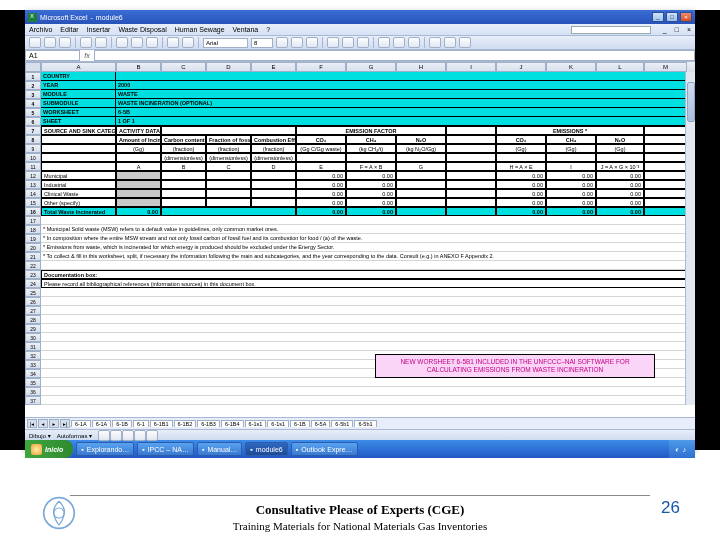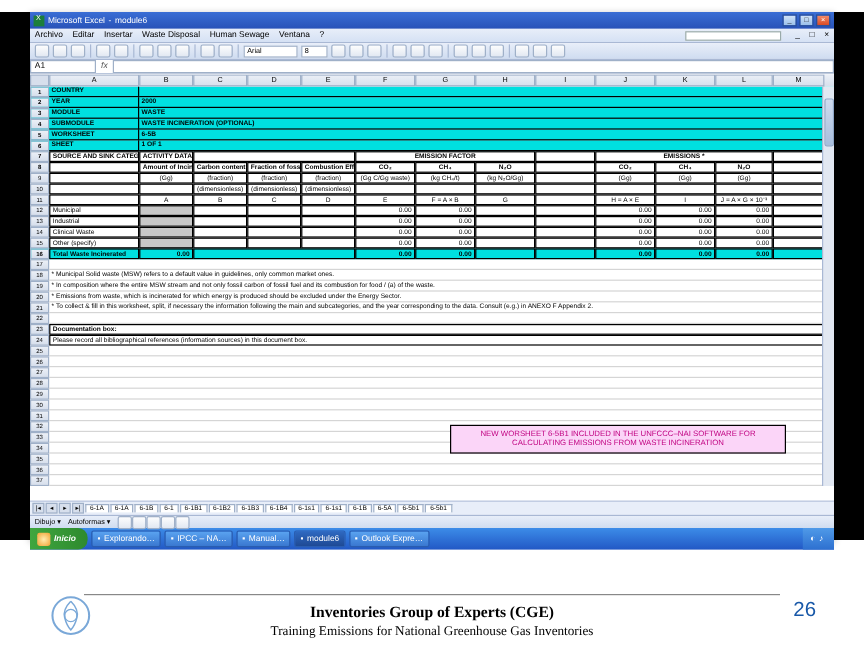--- a/index.html
+++ b/index.html
@@ -489,22 +489,22 @@
         <span>◐</span>
         <span>♪</span>
         <span></span>
       </div>
     </div>
 
   </div>
 
   <div class="footer">
     <div class="footer-line"></div>
-    <div class="footer-title">Inventories Group of Experts (CGE)</div>
-    <div class="footer-sub">Training Emissions for National Greenhouse Gas Inventories</div>
+    <div class="footer-title">Consultative Please of Experts (CGE)</div>
+    <div class="footer-sub">Training Materials for National Materials Gas Inventories</div>
   </div>
   <div class="page-num">26</div>
   <div class="logo">
     <svg viewBox="0 0 40 40">
         <circle cx="20" cy="20" r="18" fill="none" stroke="#7aa8d8" stroke-width="2"></circle>
         <path d="M 20 6 Q 12 14 14 22 Q 16 30 20 34 Q 24 30 26 22 Q 28 14 20 6" fill="none" stroke="#7aa8d8" stroke-width="1.5"></path>
         <circle cx="20" cy="20" r="6" fill="none" stroke="#7aa8d8" stroke-width="1.2"></circle>
       </svg>
   </div>
 </div>

